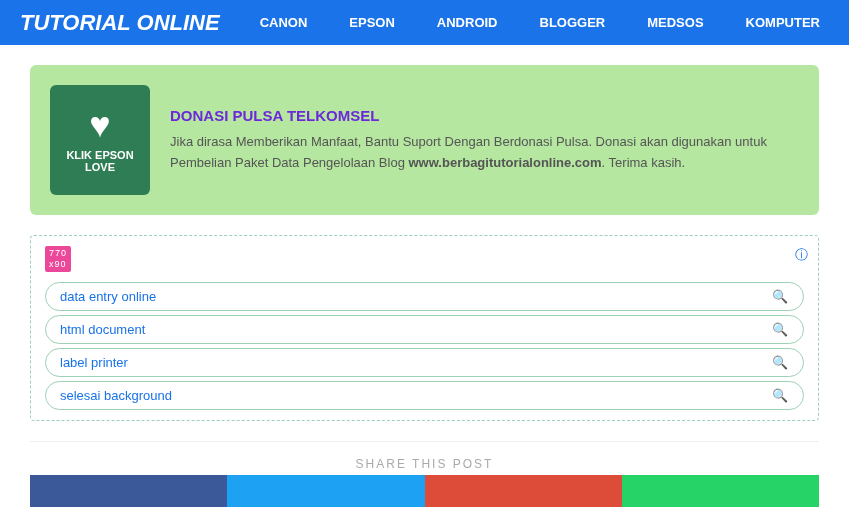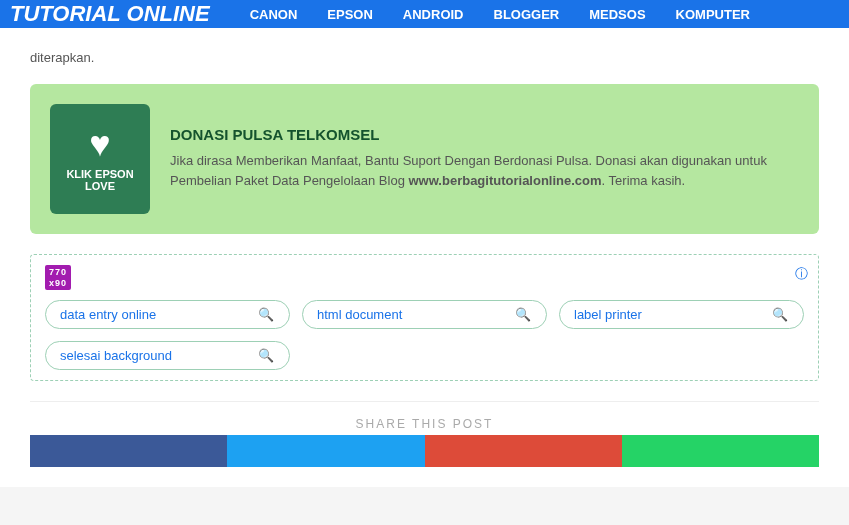--- a/index.html
+++ b/index.html
@@ -3,34 +3,34 @@
   <meta charset="utf-8">
   <style>
     * { margin: 0; padding: 0; box-sizing: border-box; }
     body { font-family: Arial, sans-serif; background: #f5f5f5; width: 849px; }
 
     
     .header {
       background: #1a73e8;
       display: flex;
       align-items: center;
-      padding: 0 10px;
-      height: 28px;
+      padding: 0 20px;
+      height: 45px;
     }
     .header-title {
       color: white;
       font-size: 22px;
       font-weight: 900;
       font-style: italic;
       margin-right: 40px;
       white-space: nowrap;
     }
     .nav {
       display: flex;
-      gap: 30px;
+      gap: 42px;
     }
     .nav-item {
       color: white;
       font-size: 13px;
       font-weight: bold;
       cursor: pointer;
       text-decoration: none;
     }
 
     
@@ -81,21 +81,21 @@
       gap: 6px;
     }
     .heart-icon {
       font-size: 36px;
       line-height: 1;
     }
     .donation-content {}
     .donation-title {
       font-size: 15px;
       font-weight: bold;
-      color: #14532d;
+      color: #6d28d9;
       margin-bottom: 8px;
     }
     .donation-text {
       font-size: 13px;
       color: #555;
       line-height: 1.6;
     }
     .donation-text strong {
       font-weight: bold;
       margin-top: 20px;
@@ -112,40 +112,40 @@
     .sponsored-label {
       font-size: 11px;
       color: #999;
       letter-spacing: 1px;
       margin-bottom: 10px;
       display: flex;
       align-items: center;
       gap: 6px;
     }
     .sponsored-badge {
-      background: #a21caf;
+      background: #ec4899;
       color: white;
       font-size: 9px;
-      font-weight: bold;
+      font-weight: normal;
       padding: 2px 4px;
       border-radius: 2px;
       line-height: 1.2;
     }
     .sponsored-info {
       position: absolute;
       right: 10px;
       top: 10px;
       color: #1a73e8;
       font-size: 13px;
       cursor: pointer;
     }
     .search-grid {
       display: grid;
-      grid-template-columns: 1fr 1fr 1fr;
-      gap: 12px;
+      grid-template-columns: 1fr;
+      gap: 4px;
     }
     .search-item {
       border: 1px solid #9dd0b5;
       border-radius: 20px;
       padding: 6px 14px;
       display: flex;
       align-items: center;
       justify-content: space-between;
       cursor: pointer;
       background: white;
@@ -200,21 +200,20 @@
     <a class="nav-item">CANON</a>
     <a class="nav-item">EPSON</a>
     <a class="nav-item">ANDROID</a>
     <a class="nav-item">BLOGGER</a>
     <a class="nav-item">MEDSOS</a>
     <a class="nav-item">KOMPUTER</a>
   </nav>
 </div>
 
 <div class="main">
-  <p class="intro-text">diterapkan.</p>
 
   <div class="donation-box">
     <div class="donation-icon">
       <span class="heart-icon">♥</span>
       <span>
         <span>KLIK EPSON</span><br>
         <span>LOVE</span>
       </span>
     </div>
     <div class="donation-content">

